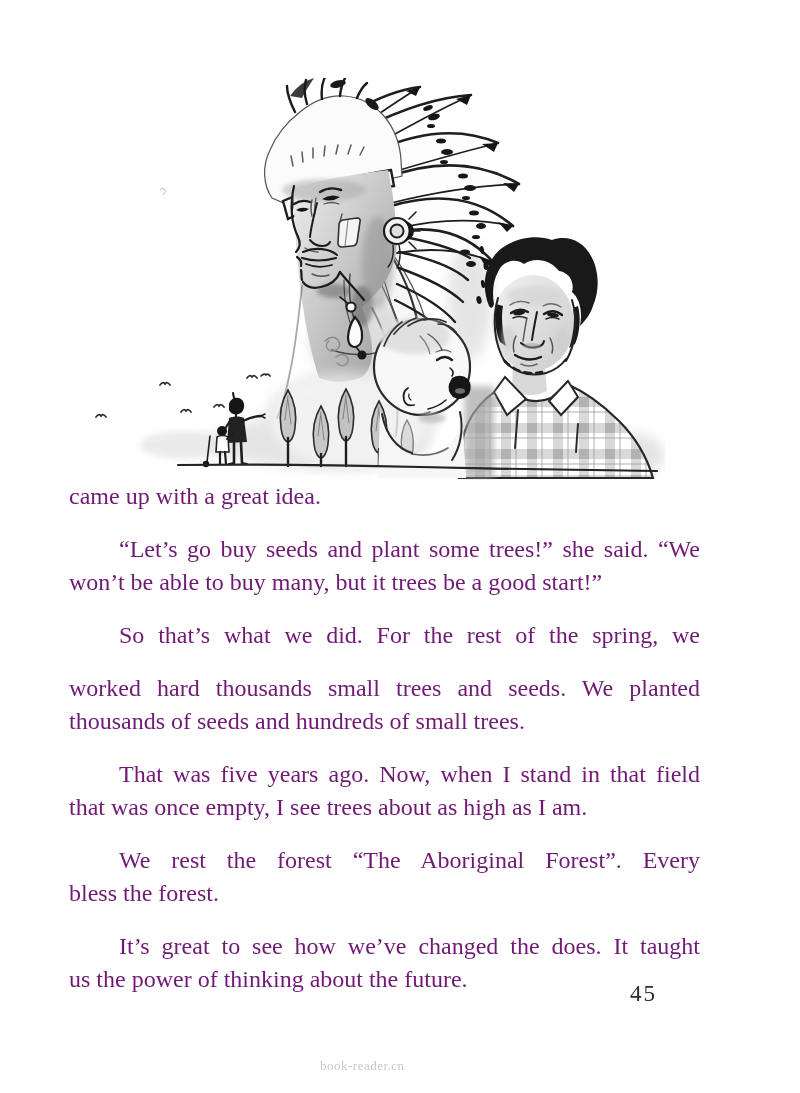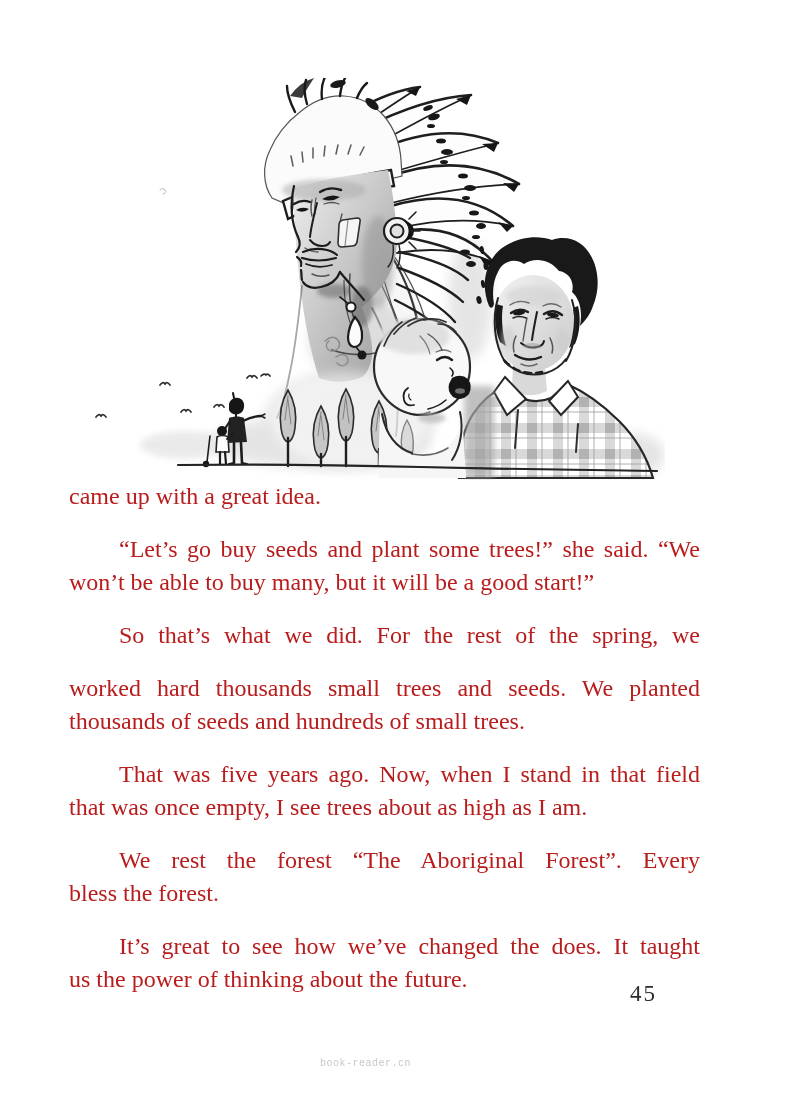--- a/index.html
+++ b/index.html
@@ -1,27 +1,27 @@
 <!DOCTYPE html>
 <html><head>
 <meta charset="utf-8">
 <style>
   html,body{margin:0;padding:0;background:#ffffff;}
   body{width:800px;height:1093px;position:relative;overflow:hidden;
        font-family:"Liberation Serif","DejaVu Serif",serif;}
   .illustration{position:absolute;left:90px;top:78px;width:575px;height:402px;}
-  .story{position:absolute;left:69px;top:480px;width:631px;color:#b91c1c;}
+  .story{position:absolute;left:69px;top:480px;width:631px;color:#701a75;}
   .line{height:33px;line-height:33px;font-size:24px;white-space:normal;}
   .j{text-align:justify;text-align-last:justify;margin-top:20px;-moz-text-align-last:justify;}
   .ind{text-indent:50px;}
   .page-number{position:absolute;left:630px;top:981px;font-size:23px;
        letter-spacing:2px;color:#2c2c2c;}
-  .watermark{position:absolute;left:320px;top:1058px;font-size:10px;
+  .watermark{position:absolute;left:320px;top:1058px;font-size:13px;
        letter-spacing:0.5px;color:#c7c7c7;
-       font-family:Liberation Mono, monospace;}
+       font-family:Liberation Serif, serif;}
 </style>
 </head>
 <body>
 
 <div class="illustration">
 <svg viewBox="90 78 575 402" width="575" height="402" xmlns="http://www.w3.org/2000/svg">
   <defs>
     <filter id="b2" x="-50%" y="-50%" width="200%" height="200%">
           <feGaussianBlur stdDeviation="2"></feGaussianBlur>
         </filter>
@@ -354,21 +354,21 @@
   </g>
 
   <path d="M178,465 C260,464 340,465 420,467 C500,469 590,470 657,471" fill="none" stroke="#242424" stroke-width="2.2" stroke-linecap="round"></path>
   <path d="M420,467 C500,469 590,470 657,471" fill="none" stroke="#242424" stroke-width="1.2" opacity="0.5"></path>
 </svg>
 </div>
 
 <div class="story">
     <div class="line">came up with a great idea.</div>
     <div class="line j ind">“Let’s go buy seeds and plant some trees!” she said. “We</div>
-    <div class="line">won’t be able to buy many, but it will be a good start!”</div>
+    <div class="line">won’t be able to buy many, but it trees be a good start!”</div>
     <div class="line j ind">So that’s what we did. For the rest of the spring, we</div>
     <div class="line j">worked hard thousands small trees and seeds. We planted</div>
     <div class="line">thousands of seeds and hundreds of small trees.</div>
     <div class="line j ind">That was five years ago. Now, when I stand in that field</div>
     <div class="line">that was once empty, I see trees about as high as I am.</div>
     <div class="line j ind">We rest the forest “The Aboriginal Forest”. Every</div>
     <div class="line">bless the forest.</div>
     <div class="line j ind">It’s great to see how we’ve changed the does. It taught</div>
     <div class="line">us the power of thinking about the future.</div>
   </div>

